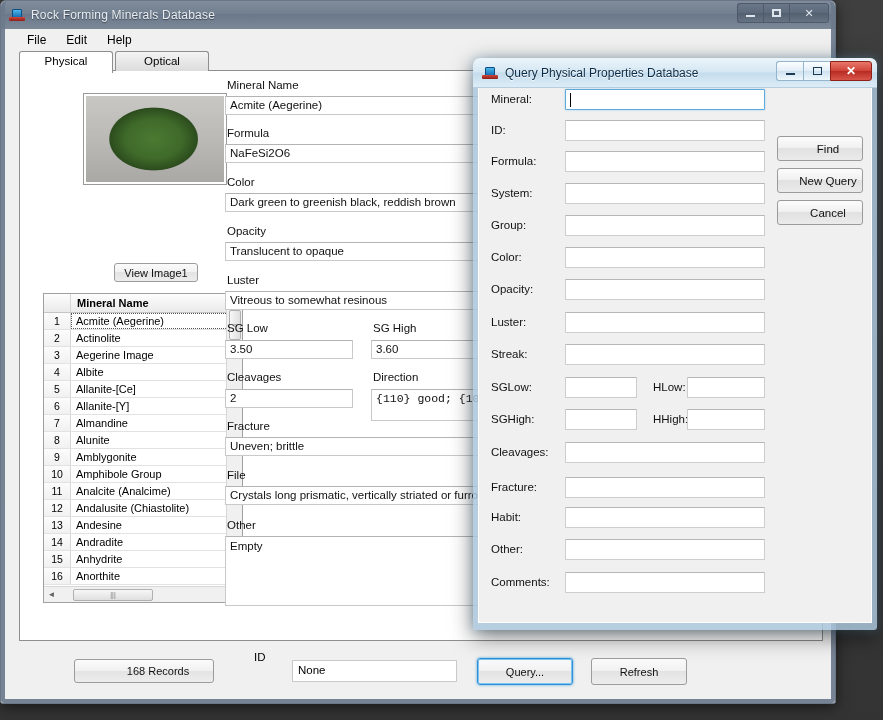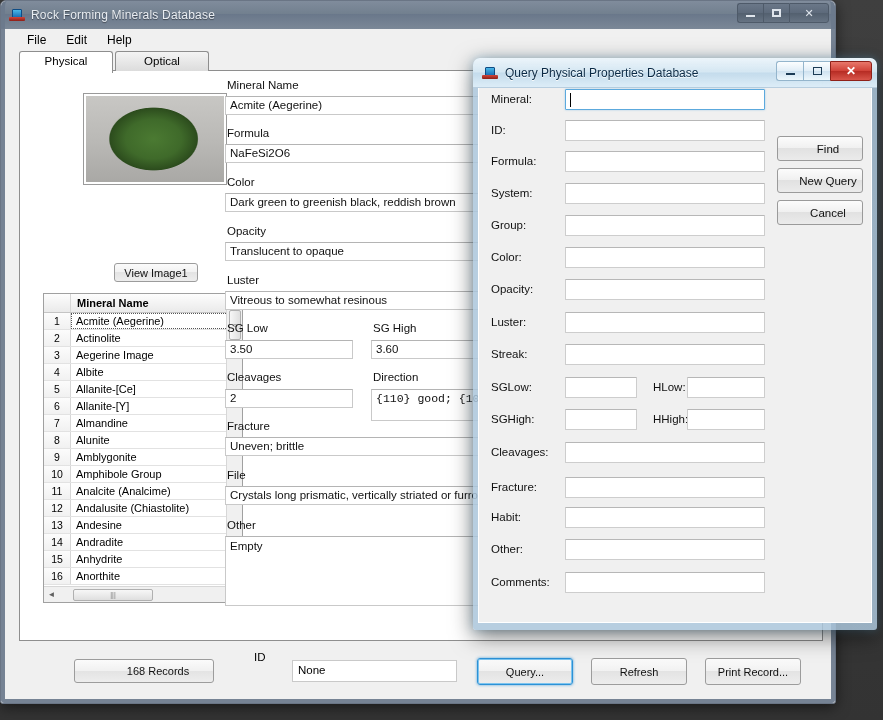--- a/index.html
+++ b/index.html
@@ -500,21 +500,20 @@
         </div>
 
       </div>
 
       <div class="bottombar">
         <div class="btn" id="record-count">168 Records</div>
         <div id="id-label">ID</div>
         <div id="id-value">None</div>
         <div class="btn focus" id="query-button">Query...</div>
         <div class="btn" id="refresh-button">Refresh</div>
-        <div class="btn" id="print-button">Print Record...</div>
       </div>
 
     </div>
     <div class="glass"></div>
   </div>
 
   <div id="query-dialog">
 
     <div class="qd-titlebar">
       <span class="app-icon">

